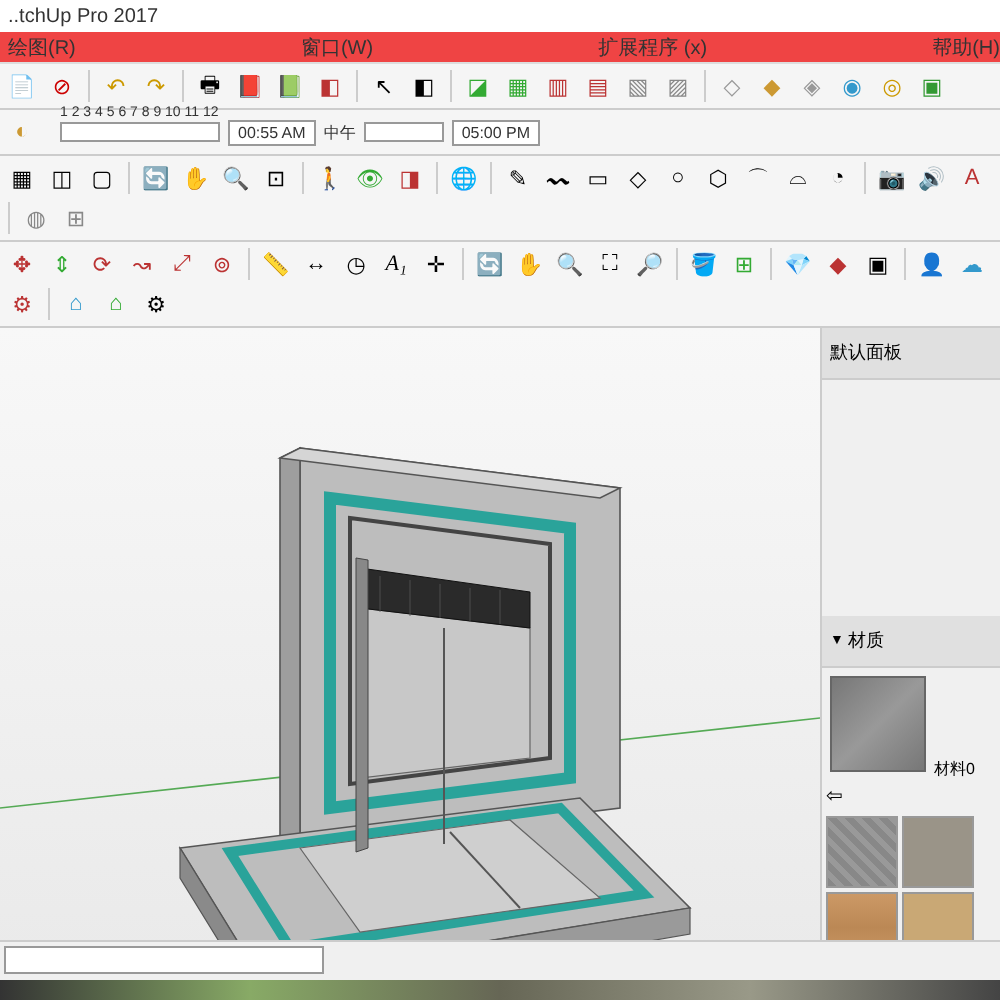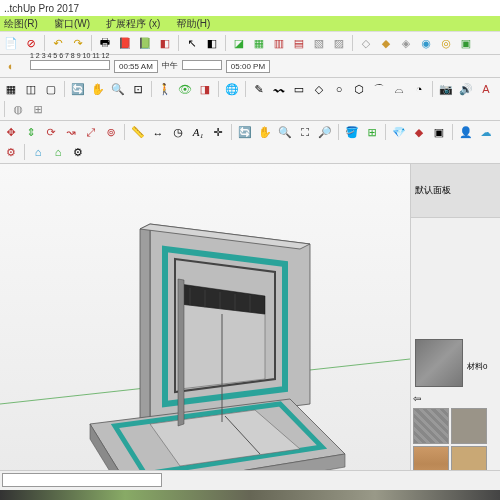--- a/index.html
+++ b/index.html
@@ -1,37 +1,37 @@
 <!DOCTYPE html>
 <html><head>
 <meta charset="utf-8">
 <style>
 * { margin: 0; padding: 0; box-sizing: border-box; font-family: "Microsoft YaHei", sans-serif; }
 body { width: 500px; height: 500px; overflow: hidden; background: #f0f0f0; position: relative; }
 
 .titlebar { height: 16px; background: #fff; display: flex; align-items: center; padding-left: 4px; font-size: 10px; color: #333; }
 
-.menubar { height: 16px; background: #bef264; display: flex; align-items: center; gap: 16px; padding-left: 4px; font-size: 10px; color: #333; border-bottom: 1px solid #ddd; }
+.menubar { height: 16px; background: #ef4444; display: flex; align-items: center; gap: 0; padding-left: 4px; font-size: 10px; color: #333; border-bottom: 1px solid #ddd; justify-content: space-between; }
 .menubar span { cursor: default; }
 
 .toolbar { background: #f5f5f5; display: flex; flex-wrap: wrap; gap: 2px; padding: 2px; border-bottom: 1px solid #ccc; align-items: center; }
 .tool-btn { width: 18px; height: 18px; display: flex; align-items: center; justify-content: center; border: 1px solid transparent; border-radius: 2px; cursor: pointer; font-size: 11px; }
 .tool-sep { width: 1px; height: 16px; background: #ccc; margin: 0 2px; }
 
-.timeline { display: flex; align-items: flex-start; gap: 4px; font-size: 8px; color: #333; margin-left: 8px; }
+.timeline { display: flex; align-items: center; gap: 4px; font-size: 8px; color: #333; margin-left: 8px; }
 .timeline-track { width: 80px; height: 10px; background: #fff; border: 1px solid #999; position: relative; }
 .timeline-marks { position: absolute; top: -8px; font-size: 7px; display: flex; justify-content: space-between; width: 100%; }
 .time-box { padding: 1px 4px; border: 1px solid #999; background: #fff; font-size: 8px; }
 
 .main-area { display: flex; height: 358px; }
 .viewport { flex: 1; background: linear-gradient(to bottom, #f8f8f8 0%, #e8e8e8 100%); position: relative; overflow: hidden; }
 .canvas3d { width: 100%; height: 100%; }
 
 .side-panel { width: 90px; background: #f0f0f0; border-left: 1px solid #ccc; display: flex; flex-direction: column; font-size: 10px; }
-.panel-header { background: #e0e0e0; padding: 20px 4px; font-size: 9px; border-bottom: 1px solid #ccc; display: flex; align-items: center; gap: 2px; }
+.panel-header { background: #e0e0e0; padding: 6px 4px; font-size: 9px; border-bottom: 1px solid #ccc; display: flex; align-items: center; gap: 2px; }
 .panel-body { padding: 4px; font-size: 9px; color: #333; }
 .tri { font-size: 7px; }
 
 .mat-swatch-big { width: 48px; height: 48px; background: #888; margin: 4px; border: 1px solid #666; }
 .mat-tabs { display: flex; font-size: 8px; gap: 8px; padding: 2px 4px; }
 .mat-grid { display: grid; grid-template-columns: repeat(2, 36px); gap: 2px; padding: 2px; }
 .mat-cell { width: 36px; height: 36px; border: 1px solid #999; background: #aaa; }
 
 .statusbar { position: absolute; bottom: 0; left: 0; right: 0; height: 30px; background: #f0f0f0; border-top: 1px solid #ccc; }
 .status-input { width: 160px; height: 14px; border: 1px solid #999; background: #fff; margin: 2px; }
@@ -203,21 +203,25 @@
     </svg>
   </div>
 
   <div class="side-panel">
     <div class="panel-header">
       <span>默认面板</span>
     </div>
 
     <div style="flex:1"></div>
 
-    <div style="display:flex;align-items:center">
+    <div class="panel-header">
+      <span class="tri">▼</span>
+      <span>材质</span>
+    </div>
+    <div style="display:flex;align-items:flex-end">
       <div class="mat-swatch-big" style="background:linear-gradient(135deg,#777,#999,#777)"></div>
       <div style="font-size:8px;padding-top:6px">材料0</div>
     </div>
     <div style="display:flex;align-items:center;gap:2px;padding:2px">
       <span style="font-size:10px">⇦</span>
     </div>
     <div class="mat-grid">
       <div class="mat-cell" style="background:repeating-linear-gradient(45deg,#888,#888 3px,#999 3px,#999 6px)"></div>
       <div class="mat-cell" style="background:#9a9488"></div>
       <div class="mat-cell" style="background:linear-gradient(#c96,#b85,#c96)"></div>

